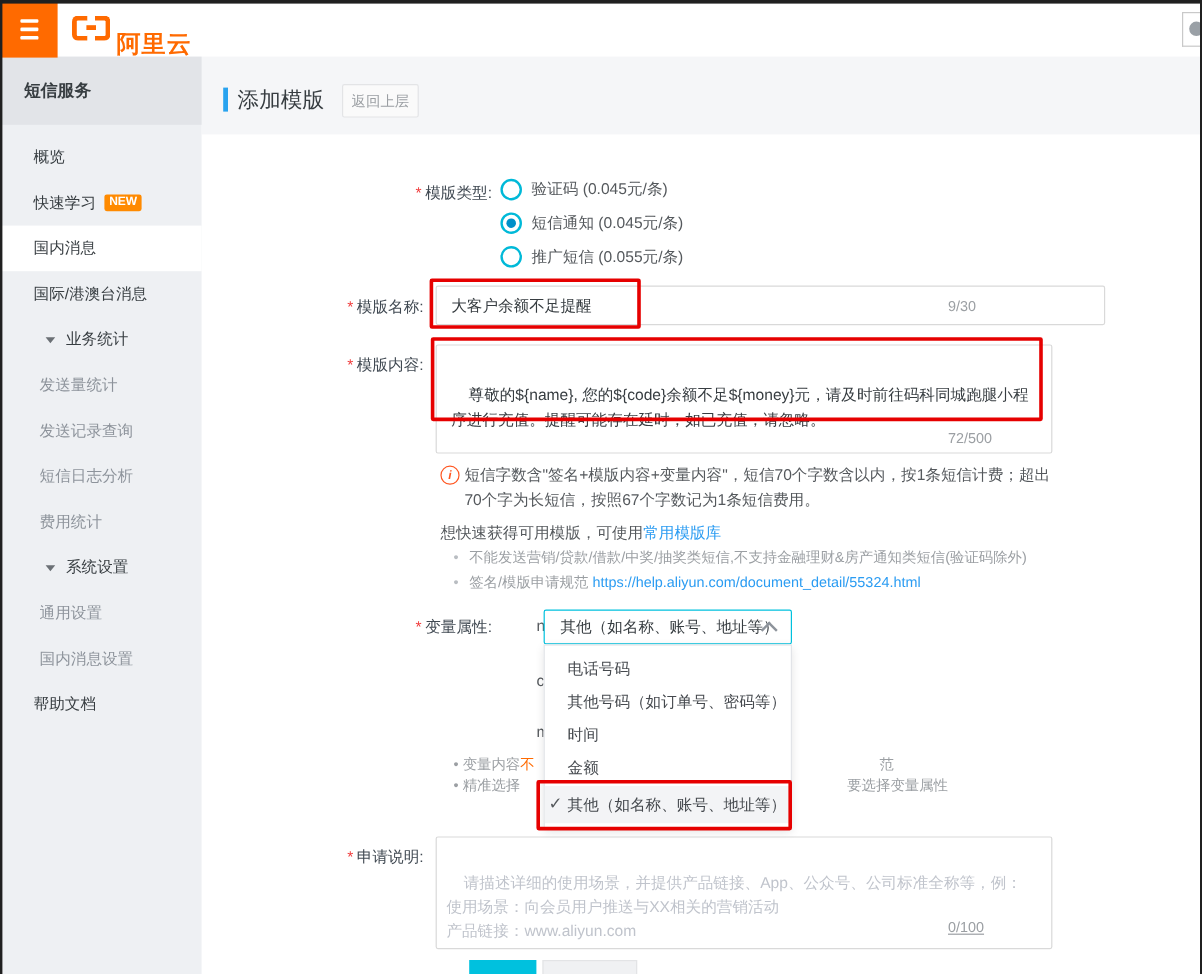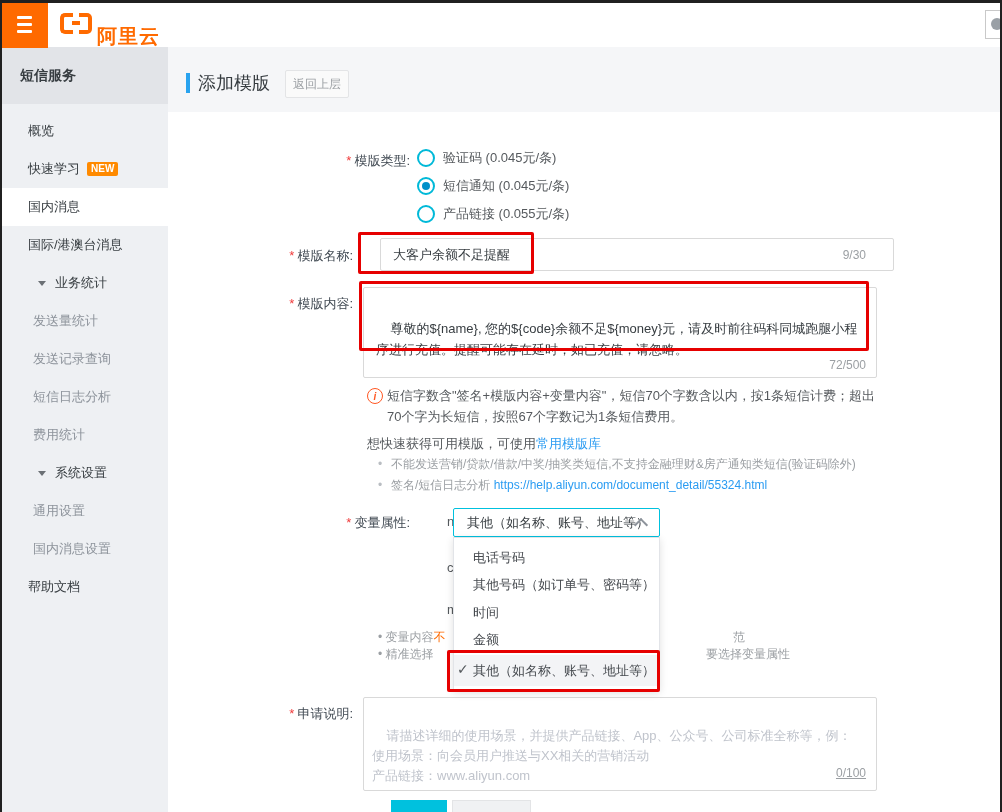--- a/index.html
+++ b/index.html
@@ -37,21 +37,21 @@
   .page-title{left:198px;top:71px;font-size:18px;color:#373d41;z-index:4;}
   .back-btn{left:285px;top:70px;width:62px;height:26px;background:#fafafa;border:1px solid #e3e4e6;border-radius:2px;font-size:12px;color:#9b9fa3;display:flex;align-items:center;justify-content:center;cursor:pointer;z-index:4;}
   
   .flabel{font-size:13px;color:#404952;text-align:right;z-index:2;}
   .req{color:#f03b3b;margin-right:3px;}
   .radio-row{display:flex;align-items:center;cursor:pointer;z-index:2;}
   .radio{width:14px;height:14px;border:2px solid #00b9d8;border-radius:50%;background:#fff;position:relative;}
   .radio.checked::after{content:"";position:absolute;left:3px;top:3px;width:8px;height:8px;border-radius:50%;background:#0090c9;}
   .radio-label{margin-left:8px;font-size:13px;color:#55595d;}
   .tinput{position:absolute;box-sizing:border-box;border:1px solid #d9d9d9;border-radius:2px;background:#fff;font-size:13px;color:#373d41;z-index:1;font-family:"Liberation Sans","DejaVu Sans",sans-serif;}
-  .counter{position:absolute;font-size:12px;color:#9b9fa3;text-align:right;z-index:2;}
+  .counter{position:absolute;font-size:12px;color:#9b9fa3;text-align:left;z-index:2;}
   .note-icon{position:absolute;width:14px;height:14px;border:1px solid #ff5722;border-radius:50%;color:#ff5722;font-size:10px;font-style:italic;font-weight:bold;display:flex;align-items:center;justify-content:center;z-index:2;}
   .note-text{position:absolute;font-size:13px;color:#55595d;line-height:21px;z-index:2;}
   .link{color:#2b9cf2;cursor:pointer;}
   .gray-li{position:absolute;font-size:12px;color:#9b9fa3;line-height:21px;padding-left:13px;z-index:2;}
   .gray-li::before{content:"•";position:absolute;left:0;color:#b9bdc2;}
   .varname{position:absolute;font-size:13px;color:#55595d;z-index:2;}
   .select{position:absolute;left:453px;top:508px;width:207px;height:29px;box-sizing:border-box;border:1px solid #00c1de;border-radius:2px;background:#fff;display:flex;align-items:center;padding-left:13px;font-size:13px;color:#373d41;cursor:pointer;z-index:6;}
   .chev-up{position:absolute;right:13px;top:11px;width:8px;height:8px;border-top:2px solid #8d939b;border-right:2px solid #8d939b;transform:rotate(-45deg);}
   .dropdown{position:absolute;left:453px;top:537px;width:207px;height:154px;background:#fff;border:1px solid #e2e4e8;box-shadow:0 2px 8px rgba(0,0,0,0.12);box-sizing:border-box;z-index:7;}
   .opt{position:absolute;left:473px;font-size:13px;color:#45494e;cursor:pointer;z-index:8;white-space:nowrap;}
@@ -141,42 +141,42 @@
   <div class="abs radio-row" style="left:417px;top:149px;">
     <span class="radio"></span>
     <span class="radio-label">验证码 (0.045元/条)</span>
   </div>
   <div class="abs radio-row" style="left:417px;top:177px;">
     <span class="radio checked"></span>
     <span class="radio-label">短信通知 (0.045元/条)</span>
   </div>
   <div class="abs radio-row" style="left:417px;top:205px;">
     <span class="radio"></span>
-    <span class="radio-label">产品链接 (0.055元/条)</span>
+    <span class="radio-label">推广短信 (0.055元/条)</span>
   </div>
 
   <div class="abs flabel" style="left:223px;top:247px;width:130px;"><span class="req">*</span><span>模版名称:</span></div>
-  <input class="tinput" style="left: 363px; top: 238px; width: 514px; height: 33px; padding: 0px 29px 0px 12px; margin-left: 17px;" value="大客户余额不足提醒">
+  <input class="tinput" style="left: 363px; top: 238px; width: 558px; height: 33px; padding: 0px 29px 0px 12px;" value="大客户余额不足提醒">
   <div class="counter" style="left:790px;top:248px;width:76px;">9/30</div>
 
   <div class="abs flabel" style="left:223px;top:295px;width:130px;"><span class="req">*</span><span>模版内容:</span></div>
   <div class="tinput" style="left:363px;top:287px;width:514px;height:91px;padding:9px 12px;line-height:21px;white-space:pre-wrap;">
     <span>尊敬的${name}, 您的${code}余额不足${money}元，请及时前往码科同城跑腿小程序进行充值。提醒可能存在延时，如已充值，请忽略。</span>
   </div>
   <div class="counter" style="left:790px;top:358px;width:76px;">72/500</div>
 
   <div class="note-icon" style="left:367px;top:388px;">i</div>
   <div class="note-text" style="left:387px;top:385px;width:493px;color:#55595d;">短信字数含"签名+模版内容+变量内容"，短信70个字数含以内，按1条短信计费；超出70个字为长短信，按照67个字数记为1条短信费用。</div>
   <div class="note-text" style="left:367px;top:433px;">
     <span>想快速获得可用模版，可使用</span><span class="link">常用模版库</span>
   </div>
 
   <div class="gray-li" style="left:378px;top:454px;width:500px;"><span>不能发送营销/贷款/借款/中奖/抽奖类短信,不支持金融理财&amp;房产通知类短信(验证码除外)</span></div>
   <div class="gray-li" style="left:378px;top:475px;width:500px;">
-    <span>签名/短信日志分析 </span><span class="link">https://help.aliyun.com/document_detail/55324.html</span>
+    <span>签名/模版申请规范 </span><span class="link">https://help.aliyun.com/document_detail/55324.html</span>
   </div>
 
   <div class="abs flabel" style="left:280px;top:514px;width:130px;"><span class="req">*</span><span>变量属性:</span></div>
   <div class="varname" style="left:447px;top:514px;">name</div>
   <div class="varname" style="left:447px;top:560px;">code</div>
   <div class="varname" style="left:447px;top:602px;">money</div>
 
   <div class="frag" style="left:378px;top:629px;">•&nbsp;<span>变量内容</span><span style="color:#ff6a00;">不</span></div>
   <div class="frag link" style="left:733px;top:629px;"><span>范</span></div>
   <div class="frag" style="left:378px;top:646px;">•&nbsp;<span>精准选择</span></div>

